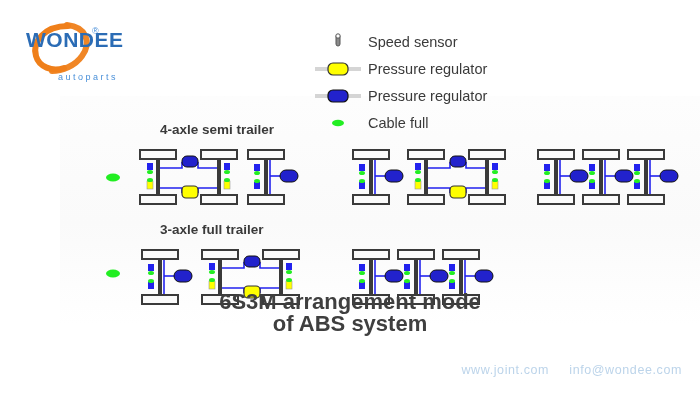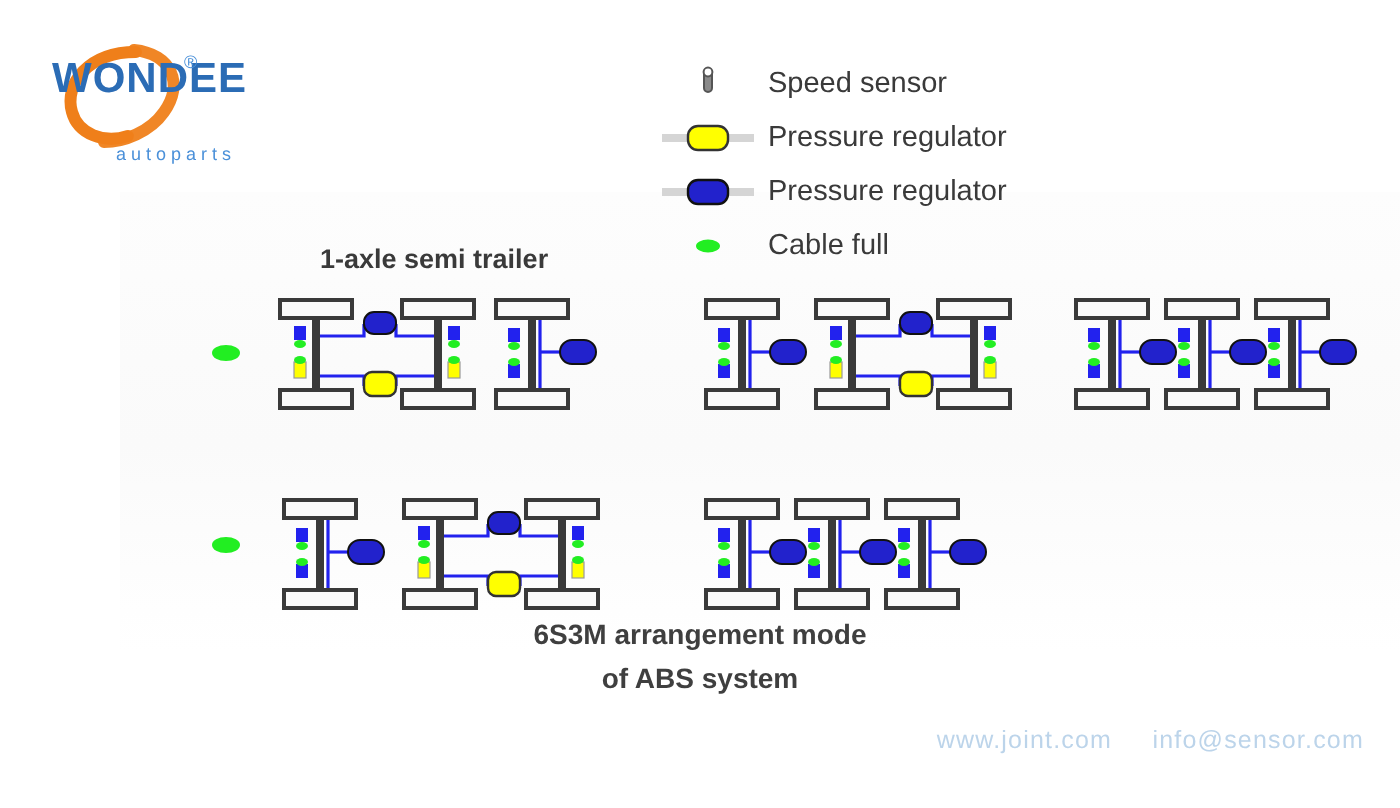--- a/index.html
+++ b/index.html
@@ -58,21 +58,21 @@
     position: absolute;
     left: 92px;
     top: 26px;
     font-size: 9px;
     color: #4a90d9;
   }
 
   
   .legend {
     position: absolute;
-    left: 326px;
+    left: 310px;
     top: 30px;
   }
   .legend-row {
     display: flex;
     align-items: center;
     height: 24px;
     margin-bottom: 3px;
   }
   .legend-icon {
     width: 56px;
@@ -97,24 +97,24 @@
     font-family: "Liberation Sans", sans-serif;
     white-space: nowrap;
   }
   #title-semi { left: 160px; top: 122px; }
   #title-full { left: 160px; top: 222px; }
 
   
   .caption {
     position: absolute;
     left: 0;
-    top: 306px;
+    top: 291px;
     width: 700px;
     text-align: center;
-    font-size: 14px;
+    font-size: 22px;
     font-weight: bold;
     color: #3f3f3f;
     line-height: 22px;
     font-family: "Liberation Sans", sans-serif;
   }
   .caption span { display: block; }
 
   
   .footer {
     position: absolute;
@@ -187,21 +187,22 @@
     <div class="legend-row">
       <span class="legend-icon">
         <svg width="20" height="12" viewBox="0 0 20 12">
           <ellipse cx="10" cy="6" rx="6" ry="3.2" fill="#22ee22"></ellipse>
         </svg>
       </span>
       <span class="legend-label">Cable full</span>
     </div>
   </div>
 
-  <div class="section-title" id="title-semi">1-axle semi trailer</div>
+  <div class="section-title" id="title-semi">4-axle semi trailer</div>
+  <div class="section-title" id="title-full">3-axle full trailer</div>
 
   <div class="cable-dot" style="left:104px; top:169px;">
     <svg width="18" height="11" viewBox="0 0 18 11">
       <ellipse cx="9" cy="5.5" rx="7" ry="4" fill="#22ee22"></ellipse>
     </svg>
   </div>
 
   <div class="axle-group" style="left:136px; top:148px;">
     <svg width="105" height="58" viewBox="0 0 105 58">
 
@@ -456,16 +457,16 @@
   </div>
 
   <div class="caption">
     <span>6S3M arrangement mode</span>
     <span>of ABS system</span>
   </div>
 
   <div class="footer">
     <span>www.joint.com</span>
     <span class="sep"></span>
-    <span>info@sensor.com</span>
+    <span>info@wondee.com</span>
   </div>
 
 </div>
 
 </body></html>

